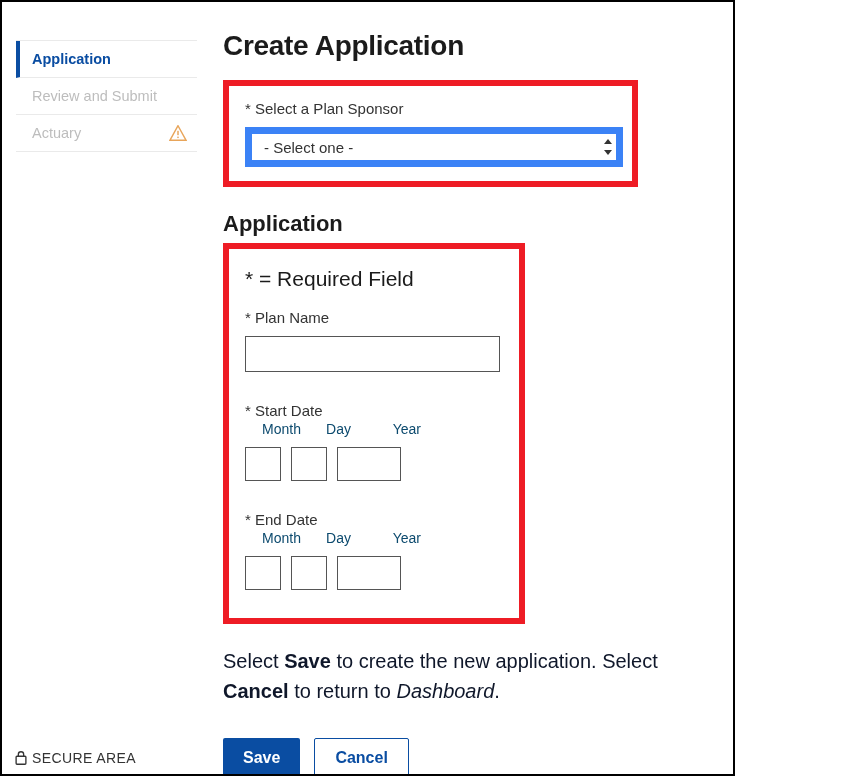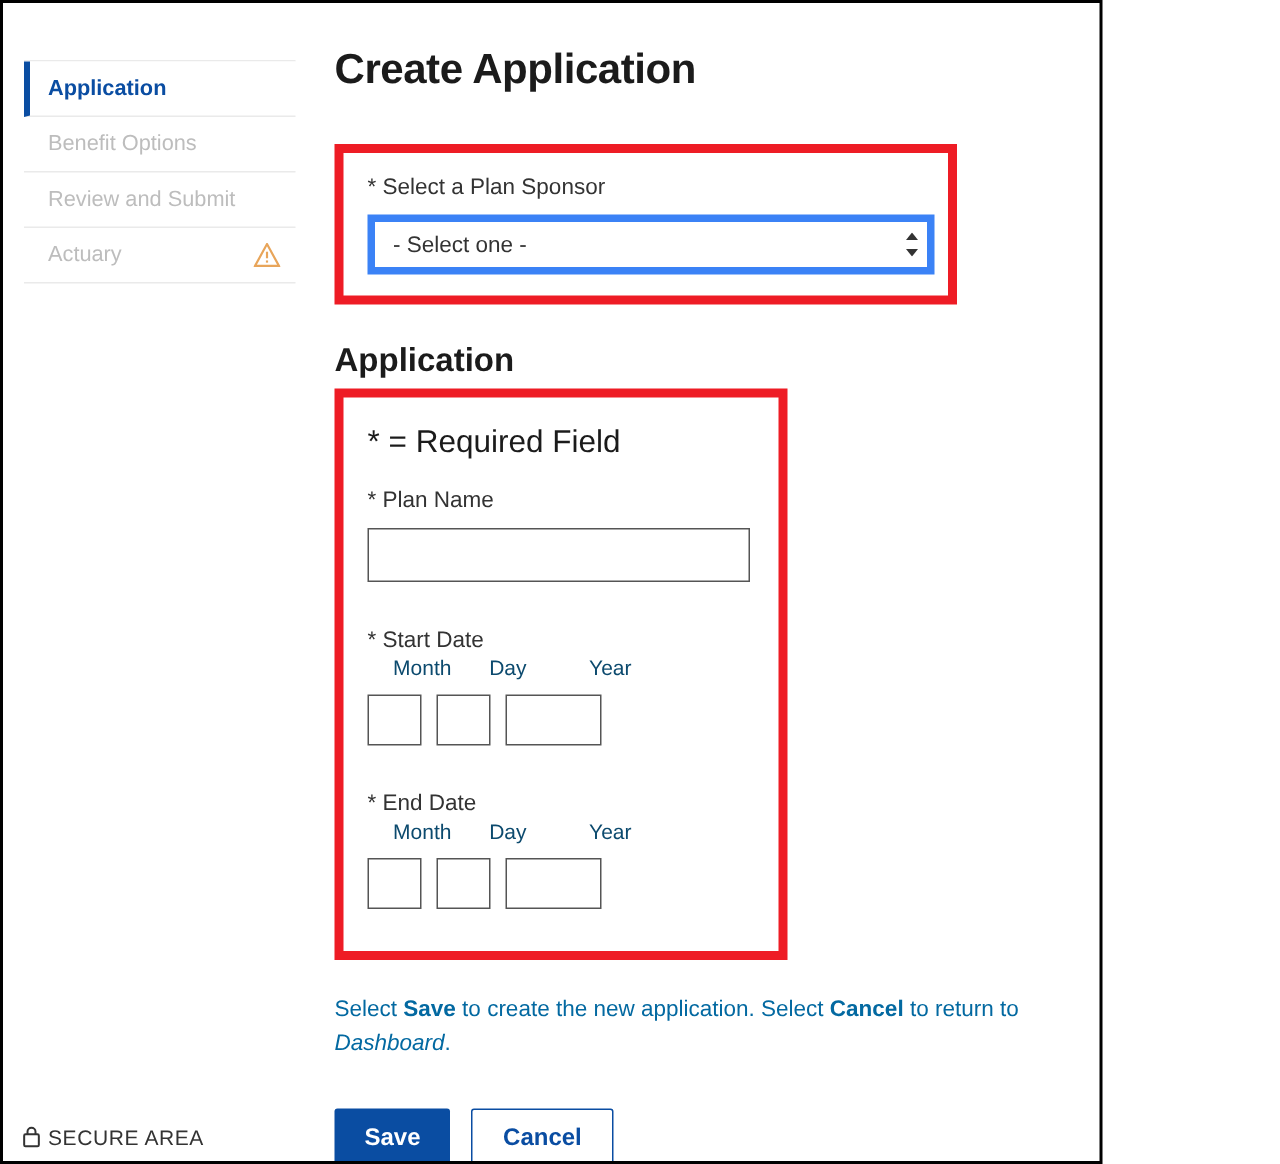--- a/index.html
+++ b/index.html
@@ -59,21 +59,21 @@
   
   .main {
     flex: 1;
     padding: 28px 30px 0 26px;
     position: relative;
   }
   .page-head {
     display: flex;
     align-items: flex-start;
     justify-content: space-between;
-    margin-bottom: 34px;
+    margin-bottom: 18px;
   }
   h1 {
     font-size: 28px;
     font-weight: 800;
     margin: 0;
     color: #1b1b1b;
     letter-spacing: -0.3px;
   }
   .help-link {
     display: inline-flex;
@@ -102,21 +102,21 @@
     margin-bottom: 10px;
     display: block;
   }
   .select-wrap {
     position: relative;
     width: 378px;
   }
   .select-wrap select {
     width: 100%;
     height: 40px;
-    border: 5px solid #3b82f6;
+    border: 7px solid #3b82f6;
     padding: 0 34px 0 12px;
     font-size: 15px;
     appearance: none;
     background: #fff;
     color: #333;
   }
   .select-caret {
     position: absolute;
     right: 10px;
     top: 50%;
@@ -158,22 +158,22 @@
   .date-inputs input {
     border: 1px solid #555;
     height: 34px;
     text-align: center;
     font-size: 15px;
   }
   .di-m { width: 36px; }
   .di-d { width: 36px; }
   .di-y { width: 64px; }
   .instr {
-    font-size: 15px;
-    color: #0369a1;
+    font-size: 20px;
+    color: #0f172a;
     margin-top: 22px;
     line-height: 1.5;
   }
   .instr b { font-weight: 700; }
   .instr i { font-style: italic; }
   .btn-row {
     display: flex;
     gap: 14px;
     margin-top: 32px;
   }
@@ -211,23 +211,20 @@
 </head>
 <body>
 
 <div class="frame">
   <div class="content">
 
     <nav class="sidebar">
       <ul>
         <li class="active">
           <span>Application</span>
-        </li>
-        <li>
-          <span>Benefit Options</span>
         </li>
         <li>
           <span>Review and Submit</span>
         </li>
         <li>
           <span>Actuary</span>
           <svg class="warn-icon" viewBox="0 0 24 22">
             <path d="M12 1 L23 21 L1 21 Z" fill="none" stroke="#e8a55a" stroke-width="2"></path>
             <rect x="11" y="8" width="2" height="6" fill="#e8a55a"></rect>
             <rect x="11" y="16" width="2" height="2" fill="#e8a55a"></rect>

